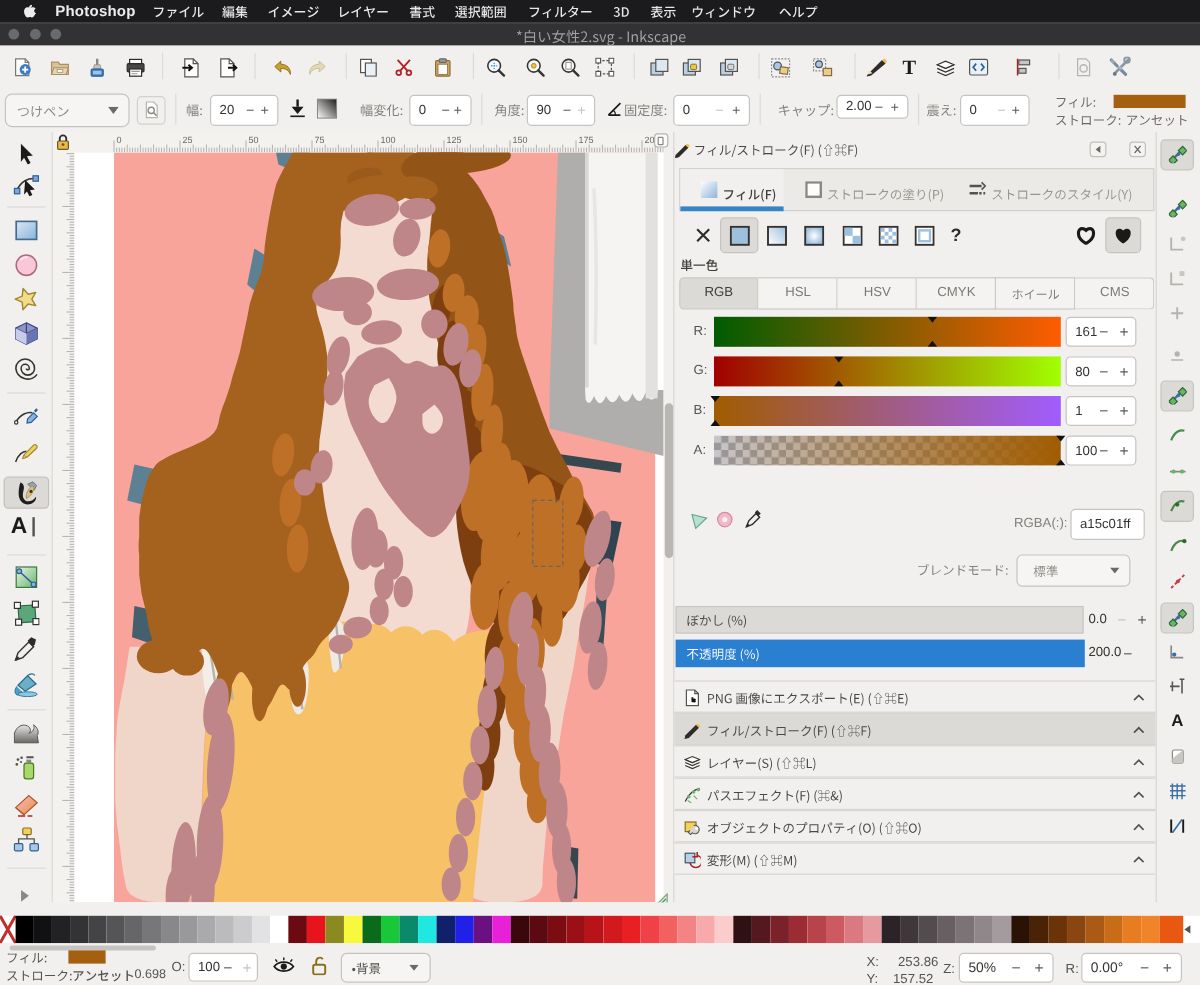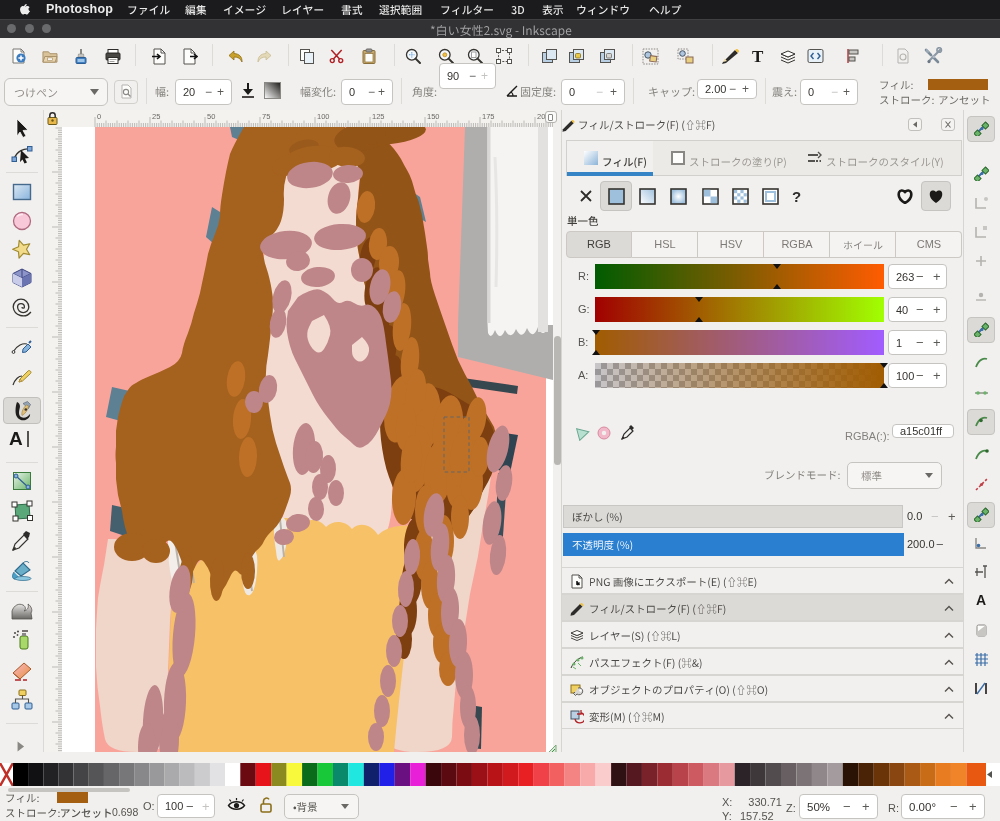--- a/index.html
+++ b/index.html
@@ -236,21 +236,21 @@
   </svg>
 <div class="spin" style="left:341px;top:79px;width:52px;height:26px">
     <span class="v" style="font-size:11px">0</span>
     <span class="m" style="right:17px;color:#5c5a57">−</span>
     <span class="m" style="right:7px;color:#5c5a57">+</span>
   </div>
 <div class="sep1" style="left:401px;top:78px;height:26px"></div>
 <svg style="position:absolute;left:412.0px;top:96.0px;overflow:visible" width="1" height="1" viewBox="0 0 1 1">
     <path d="M2.9 -6.0H5.3V-4.5H2.9ZM2.9 -6.7H2.9C3.2 -7.1 3.6 -7.5 3.8 -7.9H6.5C6.3 -7.5 6.0 -7.1 5.7 -6.7ZM8.8 -6.0V-4.5H6.1V-6.0ZM3.7 -9.3C3.2 -8.2 2.1 -6.8 0.6 -5.8C0.8 -5.7 1.1 -5.4 1.2 -5.2C1.5 -5.4 1.8 -5.7 2.1 -5.9V-4.0C2.1 -2.6 1.9 -0.9 0.4 0.3C0.5 0.5 0.8 0.8 0.9 0.9C1.8 0.3 2.3 -0.6 2.6 -1.6H8.8V-0.2C8.8 0.0 8.7 0.1 8.5 0.1C8.2 0.1 7.3 0.1 6.5 0.1C6.6 0.3 6.7 0.7 6.8 0.9C7.9 0.9 8.6 0.9 9.0 0.8C9.4 0.6 9.6 0.4 9.6 -0.2V-6.7H6.7C7.0 -7.2 7.4 -7.8 7.7 -8.3L7.1 -8.6L7.0 -8.6H4.3L4.6 -9.1ZM2.9 -3.8H5.3V-2.3H2.8C2.9 -2.8 2.9 -3.3 2.9 -3.8ZM8.8 -3.8V-2.3H6.1V-3.8Z M15.2 -7.1V-6.2H13.5V-5.5H15.2V-3.7H19.5V-5.5H21.3V-6.2H19.5V-7.1H18.7V-6.2H16.0V-7.1ZM18.7 -5.5V-4.3H16.0V-5.5ZM19.3 -2.3C18.9 -1.7 18.2 -1.2 17.5 -0.9C16.7 -1.2 16.1 -1.7 15.7 -2.3ZM13.6 -2.9V-2.3H15.3L14.9 -2.1C15.3 -1.5 15.9 -0.9 16.6 -0.5C15.6 -0.2 14.4 0.1 13.2 0.2C13.3 0.4 13.5 0.7 13.6 0.9C14.9 0.7 16.3 0.4 17.5 -0.1C18.5 0.4 19.7 0.7 21.1 0.9C21.2 0.7 21.4 0.4 21.6 0.2C20.4 0.1 19.3 -0.2 18.3 -0.5C19.3 -1.0 20.0 -1.8 20.5 -2.7L20.0 -3.0L19.9 -2.9ZM12.3 -8.2V-5.0C12.3 -3.4 12.3 -1.1 11.3 0.4C11.5 0.5 11.9 0.7 12.0 0.9C13.0 -0.8 13.1 -3.3 13.1 -5.0V-7.4H21.4V-8.2H17.2V-9.2H16.4V-8.2Z M23.5 -4.3C23.9 -4.3 24.3 -4.6 24.3 -5.1C24.3 -5.5 23.9 -5.8 23.5 -5.8C23.1 -5.8 22.8 -5.5 22.8 -5.1C22.8 -4.6 23.1 -4.3 23.5 -4.3ZM23.5 0.1C23.9 0.1 24.3 -0.2 24.3 -0.6C24.3 -1.1 23.9 -1.4 23.5 -1.4C23.1 -1.4 22.8 -1.1 22.8 -0.6C22.8 -0.2 23.1 0.1 23.5 0.1Z" fill="#82807c"></path>
   </svg>
-<div class="spin" style="left:439px;top:63px;width:57px;height:26px">
+<div class="spin" style="left:439px;top:79px;width:57px;height:26px">
     <span class="v" style="font-size:11px">90</span>
     <span class="m" style="right:19px;color:#5c5a57">−</span>
     <span class="m" style="right:7px;color:#c6c4c1">+</span>
   </div>
 <svg class="abs" style="left:505px;top:84px" width="14" height="14" viewBox="0 0 14 14">
     <path d="M2 12 12 2M2 12h10" stroke="#1c1a18" stroke-width="1.4" fill="none"></path>
     <path d="M8 12a6 6 0 0 0-1.8-4.2" fill="none" stroke="#1c1a18" stroke-width="1.1"></path>
   </svg>
 <svg style="position:absolute;left:520.0px;top:96.0px;overflow:visible" width="1" height="1" viewBox="0 0 1 1">
     <path d="M4.0 -3.6H7.1V-2.0H4.0ZM3.2 -4.3V-1.4H7.9V-4.3H5.9V-5.5H8.6V-6.2H5.9V-7.5H5.1V-6.2H2.5V-5.5H5.1V-4.3ZM1.0 -8.7V0.9H1.8V0.4H9.2V0.9H10.1V-8.7ZM1.8 -0.4V-8.0H9.2V-0.4Z M13.4 -4.1C13.2 -2.1 12.6 -0.6 11.4 0.4C11.6 0.5 11.9 0.8 12.1 0.9C12.8 0.3 13.3 -0.5 13.7 -1.5C14.7 0.3 16.4 0.7 18.7 0.7H21.2C21.3 0.5 21.4 0.1 21.5 -0.1C21.0 -0.1 19.1 -0.1 18.7 -0.1C18.1 -0.1 17.5 -0.1 16.9 -0.2V-2.5H20.2V-3.2H16.9V-5.1H19.7V-5.9H13.3V-5.1H16.1V-0.5C15.2 -0.8 14.5 -1.4 14.0 -2.6C14.1 -3.0 14.2 -3.5 14.3 -4.0ZM11.9 -8.0V-5.6H12.7V-7.2H20.3V-5.6H21.1V-8.0H16.9V-9.2H16.0V-8.0Z M26.2 -7.1V-6.2H24.5V-5.5H26.2V-3.7H30.5V-5.5H32.3V-6.2H30.5V-7.1H29.7V-6.2H27.0V-7.1ZM29.7 -5.5V-4.3H27.0V-5.5ZM30.3 -2.3C29.9 -1.7 29.2 -1.2 28.5 -0.9C27.7 -1.2 27.1 -1.7 26.7 -2.3ZM24.6 -2.9V-2.3H26.3L25.9 -2.1C26.3 -1.5 26.9 -0.9 27.6 -0.5C26.6 -0.2 25.4 0.1 24.2 0.2C24.3 0.4 24.5 0.7 24.6 0.9C25.9 0.7 27.3 0.4 28.5 -0.1C29.5 0.4 30.7 0.7 32.1 0.9C32.2 0.7 32.4 0.4 32.6 0.2C31.4 0.1 30.3 -0.2 29.3 -0.5C30.3 -1.0 31.0 -1.8 31.5 -2.7L31.0 -3.0L30.9 -2.9ZM23.3 -8.2V-5.0C23.3 -3.4 23.3 -1.1 22.3 0.4C22.5 0.5 22.9 0.7 23.0 0.9C24.0 -0.8 24.1 -3.3 24.1 -5.0V-7.4H32.4V-8.2H28.2V-9.2H27.4V-8.2Z M34.5 -4.3C34.9 -4.3 35.3 -4.6 35.3 -5.1C35.3 -5.5 34.9 -5.8 34.5 -5.8C34.1 -5.8 33.8 -5.5 33.8 -5.1C33.8 -4.6 34.1 -4.3 34.5 -4.3ZM34.5 0.1C34.9 0.1 35.3 -0.2 35.3 -0.6C35.3 -1.1 34.9 -1.4 34.5 -1.4C34.1 -1.4 33.8 -1.1 33.8 -0.6C33.8 -0.2 34.1 0.1 34.5 0.1Z" fill="#82807c"></path>
@@ -1182,46 +1182,46 @@
 <svg style="position:absolute;left:567.0px;top:225.0px;overflow:visible" width="1" height="1" viewBox="0 0 1 1">
     <path d="M2.5 -4.5H4.7V-3.5H2.5ZM5.7 -4.5H8.1V-3.5H5.7ZM2.5 -6.2H4.7V-5.2H2.5ZM5.7 -6.2H8.1V-5.2H5.7ZM8.1 -8.9C7.8 -8.3 7.4 -7.5 7.0 -7.0H5.2L5.9 -7.3C5.8 -7.7 5.4 -8.4 5.0 -8.9L4.1 -8.6C4.4 -8.1 4.8 -7.5 4.9 -7.0H2.8L3.4 -7.3C3.2 -7.7 2.7 -8.3 2.4 -8.8L1.5 -8.4C1.8 -8.0 2.2 -7.4 2.4 -7.0H1.5V-2.7H4.7V-1.9H0.5V-0.9H4.7V0.9H5.7V-0.9H10.0V-1.9H5.7V-2.7H9.1V-7.0H8.1C8.4 -7.5 8.8 -8.0 9.1 -8.5Z M10.9 -4.6V-3.5H20.6V-4.6Z M25.8 -3.6H23.6V-5.3H25.8ZM26.8 -3.6V-5.3H29.2V-3.6ZM24.3 -8.9C23.8 -7.8 22.7 -6.6 21.3 -5.6C21.5 -5.4 21.9 -5.1 22.0 -4.9C22.2 -5.0 22.4 -5.2 22.6 -5.3V-1.0C22.6 0.4 23.2 0.8 25.0 0.8C25.4 0.8 28.4 0.8 28.9 0.8C30.5 0.8 30.9 0.3 31.1 -1.3C30.8 -1.3 30.4 -1.5 30.1 -1.6C30.0 -0.4 29.8 -0.1 28.8 -0.1C28.2 -0.1 25.5 -0.1 25.0 -0.1C23.8 -0.1 23.6 -0.3 23.6 -1.0V-2.7H29.2V-2.3H30.2V-6.2H27.4C27.7 -6.7 28.0 -7.3 28.3 -7.8L27.6 -8.2L27.4 -8.2H25.1L25.4 -8.7ZM23.6 -6.2H23.6C23.9 -6.6 24.2 -6.9 24.5 -7.3H26.9C26.7 -6.9 26.4 -6.5 26.2 -6.2Z" fill="#403e3b"></path>
   </svg>
 <div class="abs" style="left:566px;top:231px;width:66px;height:27px;background:#dcdad6;border:1px solid #ccc9c5;border-radius:4px 0 0 4px;border-left-width:1px"></div>
 <div class="abs" style="left:566px;top:238px;width:66px;text-align:center;font-size:11px;color:#403e3b">RGB</div>
 <div class="abs" style="left:632px;top:231px;width:66px;height:27px;background:#f5f3f1;border:1px solid #ccc9c5;border-radius:0;border-left-width:0px"></div>
 <div class="abs" style="left:632px;top:238px;width:66px;text-align:center;font-size:11px;color:#7c7976">HSL</div>
 <div class="abs" style="left:698px;top:231px;width:66px;height:27px;background:#f5f3f1;border:1px solid #ccc9c5;border-radius:0;border-left-width:0px"></div>
 <div class="abs" style="left:698px;top:238px;width:66px;text-align:center;font-size:11px;color:#7c7976">HSV</div>
 <div class="abs" style="left:764px;top:231px;width:66px;height:27px;background:#f5f3f1;border:1px solid #ccc9c5;border-radius:0;border-left-width:0px"></div>
-<div class="abs" style="left:764px;top:238px;width:66px;text-align:center;font-size:11px;color:#7c7976">RGBA</div>
+<div class="abs" style="left:764px;top:238px;width:66px;text-align:center;font-size:11px;color:#7c7976">CMYK</div>
 <div class="abs" style="left:830px;top:231px;width:66px;height:27px;background:#f5f3f1;border:1px solid #ccc9c5;border-radius:0;border-left-width:0px"></div>
 <svg style="position:absolute;left:843.0px;top:249.0px;overflow:visible" width="1" height="1" viewBox="0 0 1 1">
     <path d="M3.4 -3.8 2.7 -4.1C2.3 -3.3 1.5 -2.1 0.8 -1.5L1.5 -1.1C2.1 -1.7 3.0 -3.0 3.4 -3.8ZM7.6 -4.1 6.9 -3.8C7.5 -3.1 8.2 -1.9 8.6 -1.1L9.3 -1.5C8.9 -2.2 8.1 -3.5 7.6 -4.1ZM1.1 -6.2V-5.3C1.4 -5.3 1.7 -5.4 2.0 -5.4H4.8V-5.3C4.8 -4.8 4.8 -1.4 4.8 -0.8C4.8 -0.6 4.6 -0.5 4.4 -0.5C4.1 -0.5 3.6 -0.5 3.2 -0.6L3.3 0.2C3.7 0.3 4.3 0.3 4.7 0.3C5.3 0.3 5.6 0.0 5.6 -0.5C5.6 -1.2 5.6 -4.5 5.6 -5.3V-5.4H8.2C8.4 -5.4 8.8 -5.3 9.0 -5.3V-6.2C8.8 -6.1 8.4 -6.1 8.2 -6.1H5.6V-7.1C5.6 -7.3 5.6 -7.7 5.6 -7.8H4.7C4.7 -7.7 4.8 -7.3 4.8 -7.1V-6.1H2.0C1.7 -6.1 1.4 -6.1 1.1 -6.2Z M10.9 -3.6 11.3 -2.8C12.7 -3.3 14.0 -3.9 15.1 -4.5V-0.8C15.1 -0.4 15.0 0.1 15.0 0.3H16.0C15.9 0.1 15.9 -0.4 15.9 -0.8V-5.0C16.9 -5.7 17.9 -6.4 18.6 -7.2L18.0 -7.8C17.3 -7.0 16.3 -6.1 15.2 -5.5C14.1 -4.8 12.6 -4.1 10.9 -3.6Z M21.0 -4.3V-3.4C21.3 -3.4 21.9 -3.4 22.4 -3.4C23.2 -3.4 27.1 -3.4 27.9 -3.4C28.4 -3.4 28.8 -3.4 29.0 -3.4V-4.3C28.8 -4.3 28.4 -4.3 27.9 -4.3C27.1 -4.3 23.1 -4.3 22.4 -4.3C21.9 -4.3 21.3 -4.3 21.0 -4.3Z M35.2 -0.2 35.8 0.2C35.8 0.2 36.0 0.1 36.1 0.0C37.3 -0.6 38.7 -1.6 39.5 -2.8L39.0 -3.5C38.3 -2.3 37.0 -1.4 36.1 -1.0C36.1 -1.3 36.1 -6.1 36.1 -6.8C36.1 -7.1 36.2 -7.4 36.2 -7.5H35.2C35.3 -7.4 35.3 -7.1 35.3 -6.8C35.3 -6.1 35.3 -1.2 35.3 -0.8C35.3 -0.6 35.3 -0.4 35.2 -0.2ZM30.7 -0.3 31.4 0.2C32.2 -0.5 32.9 -1.4 33.2 -2.5C33.5 -3.5 33.5 -5.6 33.5 -6.8C33.5 -7.0 33.5 -7.4 33.5 -7.5H32.6C32.7 -7.3 32.7 -7.0 32.7 -6.7C32.7 -5.6 32.7 -3.6 32.4 -2.7C32.1 -1.8 31.5 -0.9 30.7 -0.3Z" fill="#7c7976"></path>
   </svg>
 <div class="abs" style="left:896px;top:231px;width:66px;height:27px;background:#f5f3f1;border:1px solid #ccc9c5;border-radius:0 4px 4px 0;border-left-width:0px"></div>
 <div class="abs" style="left:896px;top:238px;width:66px;text-align:center;font-size:11px;color:#7c7976">CMS</div>
 <div class="abs" style="left:578px;top:270px;font-size:11px;color:#55534f">R:</div>
 <div class="abs" style="left:595px;top:264px;width:289px;height:25px;background:linear-gradient(to right,rgb(0,92,1),rgb(255,92,1))"></div>
 <svg class="abs" style="left:773px;top:264px" width="8" height="25">
     <path d="M0 0h8L4 5z" fill="#111"></path>
     <path d="M0 25h8L4 20z" fill="#111"></path>
   </svg>
 <div class="spin" style="left:888px;top:264px;width:59px;height:25px">
-    <span class="v">263</span>
+    <span class="v">161</span>
   </div>
 <div class="abs" style="left:916px;top:269px;font-size:13px;color:#5c5a57">−</div>
 <div class="abs" style="left:933px;top:269px;font-size:13px;color:#5c5a57">+</div>
 <div class="abs" style="left:578px;top:303px;font-size:11px;color:#55534f">G:</div>
 <div class="abs" style="left:595px;top:297px;width:289px;height:25px;background:linear-gradient(to right,rgb(161,0,1),rgb(161,255,1))"></div>
 <svg class="abs" style="left:695px;top:297px" width="8" height="25">
     <path d="M0 0h8L4 5z" fill="#111"></path>
     <path d="M0 25h8L4 20z" fill="#111"></path>
   </svg>
 <div class="spin" style="left:888px;top:297px;width:59px;height:25px">
-    <span class="v">40</span>
+    <span class="v">80</span>
   </div>
 <div class="abs" style="left:916px;top:302px;font-size:13px;color:#5c5a57">−</div>
 <div class="abs" style="left:933px;top:302px;font-size:13px;color:#5c5a57">+</div>
 <div class="abs" style="left:578px;top:336px;font-size:11px;color:#55534f">B:</div>
 <div class="abs" style="left:595px;top:330px;width:289px;height:25px;background:linear-gradient(to right,rgb(161,92,0),rgb(161,92,255))"></div>
 <svg class="abs" style="left:592px;top:330px" width="8" height="25">
     <path d="M0 0h8L4 5z" fill="#111"></path>
     <path d="M0 25h8L4 20z" fill="#111"></path>
   </svg>
 <div class="spin" style="left:888px;top:330px;width:59px;height:25px">
@@ -1260,21 +1260,21 @@
 <svg class="abs" style="left:596px;top:425px" width="16" height="16">
     <circle cx="8" cy="8" r="6" fill="#f0b8c8" stroke="#d88aa0"></circle>
     <circle cx="8" cy="8" r="2.2" fill="#f2f0ee"></circle>
   </svg>
 <svg class="abs" style="left:620px;top:424px" width="15" height="17">
     <path d="M2 15l2-5 6-6 3 3-6 6z" fill="none" stroke="#2e2c2a" stroke-width="1.2"></path>
     <path d="M9 3l2-2 3 3-2 2z" fill="#2e2c2a"></path>
     <path d="M2 15l2-2" stroke="#2e2c2a" stroke-width="1.6"></path>
   </svg>
 <div class="abs" style="left:845px;top:430px;font-size:11px;color:#82807c">RGBA(:):</div>
-<div class="spin" style="left:892px;top:424px;width:62px;height:14px">
+<div class="spin" style="left:892px;top:424px;width:62px;height:26px">
     <span class="v" style="color:#35332f">a15c01ff</span>
   </div>
 <svg style="position:absolute;left:764.0px;top:479.0px;overflow:visible" width="1" height="1" viewBox="0 0 1 1">
     <path d="M9.3 -9.0 8.7 -8.8C9.0 -8.4 9.3 -7.8 9.6 -7.4L10.1 -7.6C9.9 -8.0 9.5 -8.6 9.3 -9.0ZM8.9 -6.8 8.4 -7.2 8.8 -7.3C8.6 -7.7 8.2 -8.4 7.9 -8.7L7.4 -8.5C7.6 -8.1 7.9 -7.6 8.1 -7.2C8.0 -7.2 7.8 -7.2 7.7 -7.2C7.2 -7.2 3.0 -7.2 2.4 -7.2C2.1 -7.2 1.6 -7.2 1.4 -7.3V-6.3C1.6 -6.3 2.0 -6.4 2.4 -6.4C3.0 -6.4 7.2 -6.4 7.8 -6.4C7.6 -5.4 7.2 -3.9 6.4 -2.9C5.5 -1.8 4.3 -0.9 2.3 -0.4L3.0 0.4C4.9 -0.2 6.2 -1.2 7.2 -2.4C8.0 -3.5 8.5 -5.2 8.7 -6.3C8.8 -6.5 8.8 -6.7 8.9 -6.8Z M12.8 -0.3 13.4 0.2C13.6 0.1 13.8 0.0 13.9 0.0C16.5 -0.8 18.7 -2.1 20.0 -3.7L19.6 -4.5C18.2 -2.8 15.8 -1.4 13.8 -0.9C13.8 -1.4 13.8 -5.9 13.8 -6.9C13.8 -7.2 13.8 -7.5 13.9 -7.8H12.8C12.9 -7.6 12.9 -7.1 12.9 -6.9C12.9 -5.9 12.9 -1.5 12.9 -0.9C12.9 -0.6 12.9 -0.5 12.8 -0.3Z M23.4 -7.7 22.8 -7.1C23.6 -6.5 24.9 -5.4 25.4 -4.9L26.1 -5.5C25.5 -6.1 24.1 -7.2 23.4 -7.7ZM22.5 -0.7 23.0 0.2C24.8 -0.1 26.1 -0.8 27.2 -1.4C28.7 -2.4 30.0 -3.9 30.7 -5.2L30.2 -6.1C29.6 -4.8 28.3 -3.2 26.7 -2.2C25.7 -1.6 24.3 -0.9 22.5 -0.7Z M38.4 -7.6 37.8 -7.3C38.2 -6.8 38.5 -6.2 38.7 -5.7L39.3 -6.0C39.1 -6.5 38.7 -7.2 38.4 -7.6ZM39.7 -8.1 39.1 -7.8C39.4 -7.4 39.8 -6.8 40.1 -6.2L40.6 -6.5C40.4 -7.0 39.9 -7.7 39.7 -8.1ZM34.7 -0.8C34.7 -0.4 34.7 0.1 34.6 0.5H35.6C35.6 0.1 35.6 -0.5 35.6 -0.8V-4.2C36.8 -3.9 38.6 -3.2 39.7 -2.6L40.1 -3.5C39.0 -4.0 37.0 -4.8 35.6 -5.2V-6.9C35.6 -7.2 35.6 -7.7 35.7 -8.0H34.6C34.7 -7.7 34.7 -7.2 34.7 -6.9C34.7 -6.0 34.7 -1.4 34.7 -0.8Z M43.2 -4.5V-3.6C43.5 -3.6 43.9 -3.6 44.2 -3.6H46.2V-1.3C46.2 -0.4 46.7 0.2 48.3 0.2C49.3 0.2 50.3 0.1 51.2 0.1L51.2 -0.8C50.3 -0.7 49.4 -0.7 48.4 -0.7C47.5 -0.7 47.1 -1.0 47.1 -1.5V-3.6H50.7C50.9 -3.6 51.3 -3.6 51.5 -3.6V-4.5C51.3 -4.4 50.9 -4.4 50.7 -4.4H47.1V-6.6H49.8C50.2 -6.6 50.5 -6.6 50.7 -6.6V-7.5C50.5 -7.4 50.2 -7.4 49.8 -7.4C49.1 -7.4 45.6 -7.4 44.8 -7.4C44.5 -7.4 44.2 -7.4 43.9 -7.5V-6.6C44.2 -6.6 44.5 -6.6 44.8 -6.6H46.2V-4.4H44.2C43.9 -4.4 43.5 -4.5 43.2 -4.5Z M53.6 -4.5V-3.5C53.9 -3.5 54.5 -3.6 55.0 -3.6C55.8 -3.6 60.0 -3.6 60.8 -3.6C61.3 -3.6 61.7 -3.5 61.9 -3.5V-4.5C61.7 -4.5 61.3 -4.5 60.8 -4.5C60.0 -4.5 55.8 -4.5 55.0 -4.5C54.4 -4.5 53.9 -4.5 53.6 -4.5Z M69.9 -7.6 69.3 -7.3C69.7 -6.8 70.0 -6.2 70.2 -5.7L70.8 -6.0C70.6 -6.5 70.2 -7.2 69.9 -7.6ZM71.2 -8.1 70.6 -7.8C70.9 -7.4 71.3 -6.8 71.6 -6.2L72.1 -6.5C71.9 -7.0 71.4 -7.7 71.2 -8.1ZM66.2 -0.8C66.2 -0.4 66.2 0.1 66.1 0.5H67.1C67.1 0.1 67.1 -0.5 67.1 -0.8V-4.2C68.2 -3.9 70.1 -3.2 71.2 -2.6L71.6 -3.5C70.5 -4.0 68.5 -4.8 67.1 -5.2V-6.9C67.1 -7.2 67.1 -7.7 67.2 -8.0H66.1C66.2 -7.7 66.2 -7.2 66.2 -6.9C66.2 -6.0 66.2 -1.4 66.2 -0.8Z M75.0 -4.1C75.3 -4.1 75.7 -4.4 75.7 -4.8C75.7 -5.3 75.3 -5.6 75.0 -5.6C74.6 -5.6 74.3 -5.3 74.3 -4.8C74.3 -4.4 74.6 -4.1 75.0 -4.1ZM75.0 0.1C75.3 0.1 75.7 -0.2 75.7 -0.6C75.7 -1.0 75.3 -1.3 75.0 -1.3C74.6 -1.3 74.3 -1.0 74.3 -0.6C74.3 -0.2 74.6 0.1 75.0 0.1Z" fill="#82807c"></path>
   </svg>
 <div class="abs" style="left:847px;top:462px;width:95px;height:27px;background:#f7f5f3;border:1px solid #c6c4c1;border-radius:5px"></div>
 <svg style="position:absolute;left:861.0px;top:480.0px;overflow:visible" width="1" height="1" viewBox="0 0 1 1">
     <path d="M4.6 -3.8V-3.2H9.5V-3.8ZM8.1 -1.2C8.6 -0.7 9.3 0.0 9.6 0.5L10.2 0.1C9.8 -0.4 9.2 -1.1 8.7 -1.5ZM5.2 -1.6C4.8 -1.0 4.2 -0.4 3.6 0.0C3.7 0.1 3.9 0.3 4.1 0.5C4.7 0.0 5.4 -0.6 5.8 -1.2ZM4.3 -7.0V-4.5H9.8V-7.0H8.1V-7.7H10.1V-8.4H4.0V-7.7H5.9V-7.0ZM6.5 -7.7H7.5V-7.0H6.5ZM3.9 -2.5V-1.8H6.6V0.1C6.6 0.2 6.6 0.2 6.5 0.2C6.3 0.2 5.9 0.2 5.4 0.2C5.5 0.4 5.6 0.7 5.7 0.9C6.3 0.9 6.8 0.8 7.0 0.7C7.3 0.6 7.4 0.4 7.4 0.1V-1.8H10.1V-2.5ZM5.0 -6.4H5.9V-5.1H5.0ZM6.5 -6.4H7.5V-5.1H6.5ZM8.1 -6.4H9.1V-5.1H8.1ZM2.0 -8.8V-6.5H0.5V-5.8H1.9C1.6 -4.4 1.0 -2.7 0.3 -1.8C0.5 -1.7 0.6 -1.4 0.7 -1.2C1.2 -1.8 1.7 -2.9 2.0 -4.1V0.8H2.7V-4.1C3.1 -3.6 3.4 -3.0 3.6 -2.6L4.0 -3.2C3.8 -3.5 3.0 -4.7 2.7 -5.1V-5.8H3.9V-6.5H2.7V-8.8Z M11.7 -8.2C12.3 -8.0 13.0 -7.6 13.4 -7.4L13.8 -8.0C13.4 -8.2 12.7 -8.6 12.1 -8.8ZM10.9 -6.5C11.5 -6.3 12.2 -5.9 12.6 -5.7L13.0 -6.3C12.6 -6.6 11.9 -6.9 11.3 -7.0ZM11.2 -3.1 11.8 -2.5C12.4 -3.2 13.1 -4.0 13.7 -4.8L13.3 -5.3C12.6 -4.5 11.8 -3.6 11.2 -3.1ZM11.1 -1.9V-1.2H15.3V0.9H16.1V-1.2H20.5V-1.9H16.1V-2.8H15.3V-1.9ZM17.4 -8.8C17.3 -8.5 17.1 -8.0 16.9 -7.7H15.4C15.6 -8.0 15.8 -8.3 16.0 -8.6L15.2 -8.9C14.7 -7.8 13.9 -6.8 13.1 -6.2C13.3 -6.0 13.6 -5.8 13.7 -5.6C13.9 -5.8 14.2 -6.1 14.4 -6.3V-2.9H20.3V-3.5H17.6V-4.3H19.7V-4.9H17.6V-5.7H19.7V-6.3H17.6V-7.0H20.0V-7.7H17.7C17.9 -8.0 18.1 -8.3 18.3 -8.7ZM15.2 -7.0H16.9V-6.3H15.2ZM15.2 -3.5V-4.3H16.9V-3.5ZM15.2 -5.7H16.9V-4.9H15.2Z" fill="#8d8a86"></path>
   </svg>
 <svg class="abs" style="left:925px;top:473px" width="8" height="5">
@@ -1550,22 +1550,22 @@
   </svg>
 <div class="abs" style="left:284px;top:794px;width:75px;height:25px;background:#f7f5f3;border:1px solid #c6c4c1;border-radius:5px"></div>
 <svg style="position:absolute;left:293.0px;top:811.0px;overflow:visible" width="1" height="1" viewBox="0 0 1 1">
     <path d="M1.8 -1.7C2.5 -1.7 3.1 -2.2 3.1 -3.1C3.1 -3.9 2.5 -4.5 1.8 -4.5C1.1 -4.5 0.5 -3.9 0.5 -3.1C0.5 -2.2 1.1 -1.7 1.8 -1.7Z M11.3 -4.0V-3.1H6.4V-4.0ZM5.6 -4.6V0.8H6.4V-1.0H11.3V-0.0C11.3 0.1 11.2 0.2 11.1 0.2C10.9 0.2 10.3 0.2 9.7 0.1C9.8 0.3 9.9 0.6 9.9 0.9C10.8 0.9 11.3 0.8 11.6 0.7C12.0 0.6 12.1 0.4 12.1 -0.0V-4.6ZM6.4 -2.5H11.3V-1.6H6.4ZM7.0 -8.8V-7.9H4.4V-7.3H7.0V-6.3C5.9 -6.1 4.9 -6.0 4.1 -5.9L4.3 -5.2L7.0 -5.7V-4.9H7.8V-8.8ZM9.3 -8.8V-6.0C9.3 -5.2 9.6 -5.0 10.6 -5.0C10.8 -5.0 12.2 -5.0 12.4 -5.0C13.2 -5.0 13.4 -5.3 13.5 -6.3C13.3 -6.4 13.0 -6.5 12.8 -6.6C12.7 -5.8 12.7 -5.7 12.3 -5.7C12.0 -5.7 10.9 -5.7 10.7 -5.7C10.2 -5.7 10.1 -5.8 10.1 -6.0V-6.9C11.1 -7.1 12.3 -7.4 13.1 -7.8L12.5 -8.3C11.9 -8.1 11.0 -7.7 10.1 -7.5V-8.8Z M16.7 -6.7H22.0V-6.0H16.7ZM16.7 -7.9H22.0V-7.2H16.7ZM16.9 -3.1H21.8V-2.0H16.9ZM20.7 -0.8C21.6 -0.4 22.8 0.2 23.4 0.6L24.0 0.1C23.3 -0.3 22.1 -0.9 21.2 -1.2ZM17.1 -1.2C16.5 -0.7 15.5 -0.2 14.5 0.1C14.7 0.2 15.0 0.5 15.1 0.7C16.0 0.3 17.1 -0.3 17.8 -0.9ZM14.7 -4.8V-4.2H24.0V-4.8H19.7V-5.5H22.8V-8.4H15.9V-5.5H18.9V-4.8ZM16.1 -3.7V-1.4H18.9V0.1C18.9 0.2 18.9 0.2 18.7 0.2C18.6 0.2 18.1 0.2 17.5 0.2C17.6 0.4 17.7 0.6 17.8 0.8C18.5 0.8 19.0 0.8 19.3 0.7C19.6 0.6 19.7 0.5 19.7 0.1V-1.4H22.6V-3.7Z" fill="#55534f"></path>
   </svg>
 <svg class="abs" style="left:341px;top:804px" width="8" height="5">
     <path d="M0 0h8L4 5z" fill="#6b6966"></path>
   </svg>
 <div class="abs" style="left:722px;top:796px;font-size:11px;color:#55534f">X:</div>
 <div class="abs" style="left:722px;top:810px;font-size:11px;color:#55534f">Y:</div>
-<div class="abs" style="left:740px;top:796px;width:42px;text-align:right;font-size:11px;color:#55534f">330.71</div>
-<div class="abs" style="left:740px;top:810px;width:42px;text-align:left;font-size:11px;color:#55534f">157.52</div>
+<div class="abs" style="left:740px;top:796px;width:42px;text-align:right;font-size:11px;color:#55534f">253.86</div>
+<div class="abs" style="left:740px;top:810px;width:42px;text-align:center;font-size:11px;color:#55534f">157.52</div>
 <div class="abs" style="left:786px;top:802px;font-size:11px;color:#55534f">Z:</div>
 <div class="spin" style="left:799px;top:794px;width:79px;height:25px">
     <span class="v" style="font-size:11.5px">50%</span>
   </div>
 <div class="abs" style="left:843px;top:799px;font-size:13px;color:#5c5a57">−</div>
 <div class="abs" style="left:862px;top:799px;font-size:13px;color:#5c5a57">+</div>
 <div class="abs" style="left:888px;top:802px;font-size:11px;color:#55534f">R:</div>
 <div class="spin" style="left:901px;top:794px;width:84px;height:25px">
     <span class="v" style="font-size:11.5px">0.00°</span>
   </div>

